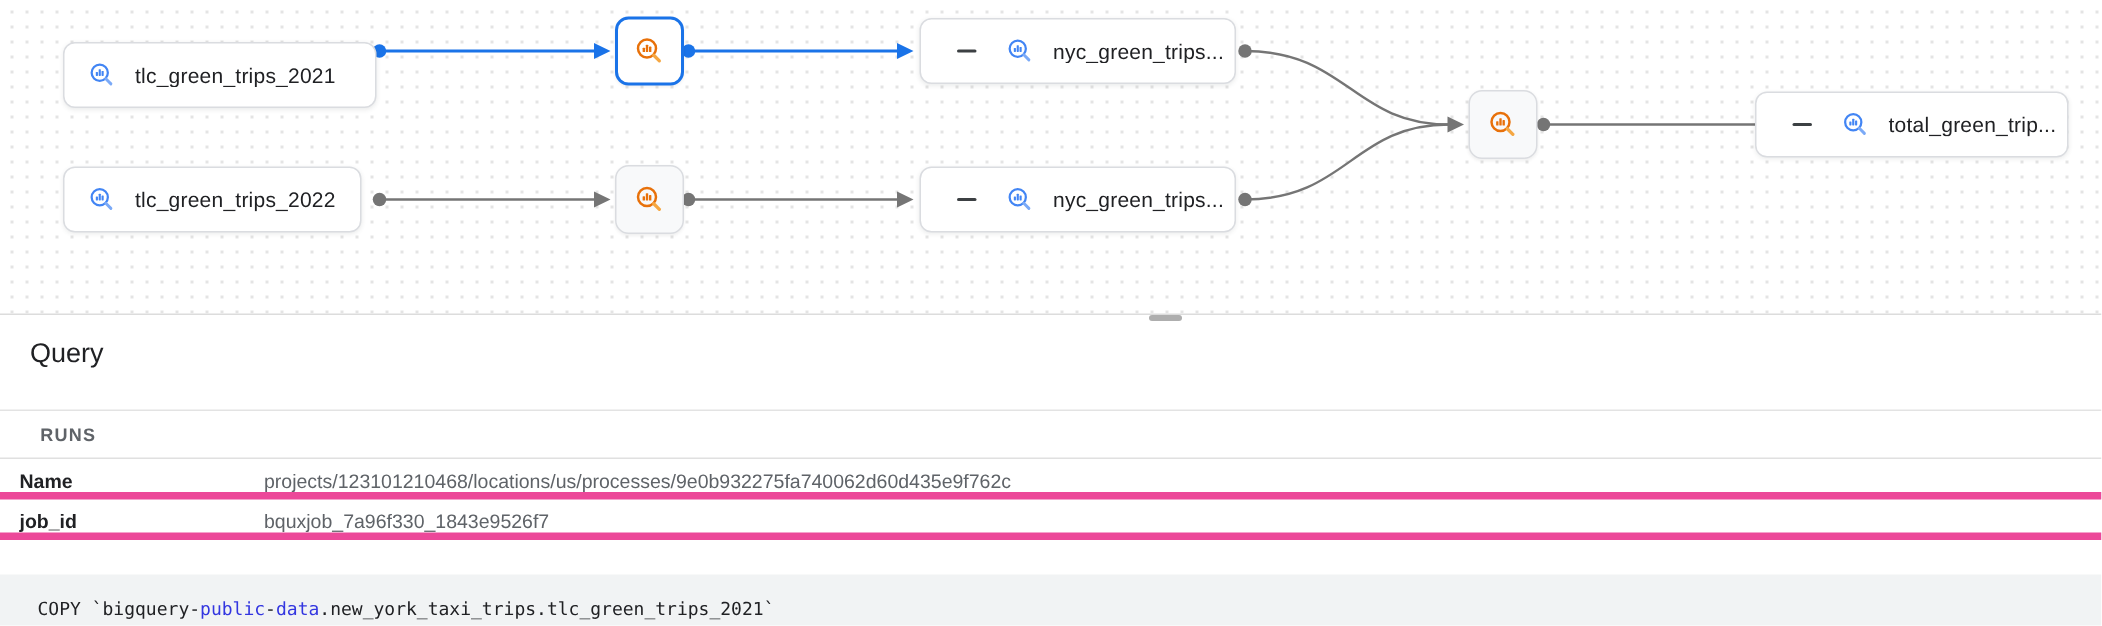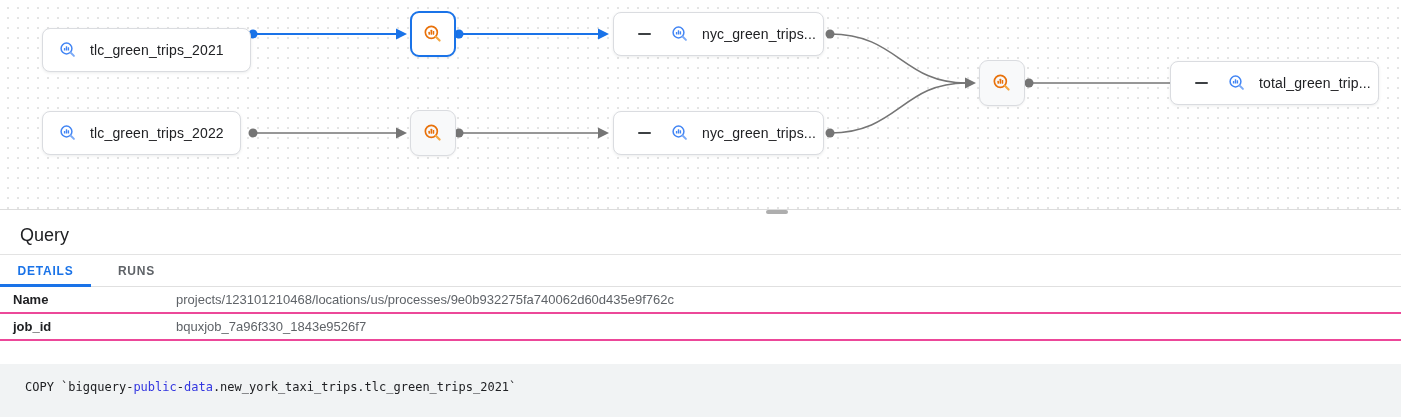--- a/index.html
+++ b/index.html
@@ -55,35 +55,35 @@
   .proc .bq{margin:0;width:20px;height:20px;}
   .proc .bq svg{width:20px;height:20px;}
 
   
   .panel{position:relative;width:1401px;background:#fff;}
   .drag-handle{
     position:absolute;top:0;left:766px;width:22px;height:4px;border-radius:3px;
     background:#aeaeae;cursor:row-resize;
   }
   .panel-title{
-    padding:15px 20px 8px 20px;font-size:18px;font-weight:400;color:var(--text-dark);
+    padding:15px 20px 27px 20px;font-size:18px;font-weight:400;color:var(--text-dark);
     border-bottom:1px solid #e3e3e3;
   }
   .tabs{display:flex;height:32px;border-bottom:1px solid #e0e0e0;}
   .tab{
     position:relative;display:flex;align-items:center;justify-content:center;
     min-width:91px;padding:0 17px;font-size:12px;font-weight:700;letter-spacing:.8px;
     color:var(--text-gray);cursor:pointer;text-transform:uppercase;
   }
   .tab.active{color:var(--accent-blue);}
   .tab.active::after{
     content:"";position:absolute;left:0;right:0;bottom:-1px;height:3px;background:var(--accent-blue);
   }
   .detail-row{
-    display:flex;align-items:center;height:27px;border-bottom:2px solid #ec4899;font-size:13px;
+    display:flex;align-items:flex-end;height:27px;border-bottom:5px solid #ec4899;font-size:13px;
   }
   .detail-label{width:147px;padding-left:13px;font-weight:700;color:var(--text-dark);flex:none;}
   .detail-value{color:var(--text-gray);white-space:nowrap;margin-left:29px;}
 
   .sql-block{
     margin-top:23px;background:#f1f3f4;height:80px;
     padding:14px 24px 0 25px;
     font-family:"DejaVu Sans Mono","Liberation Mono",monospace;
     font-size:12px;line-height:18px;color:var(--text-dark);white-space:pre;
   }
@@ -227,21 +227,20 @@
     <span class="node-label">total_green_trip...</span>
   </div>
 </div>
 
 <div class="panel">
   <div class="drag-handle"></div>
 
   <div class="panel-title">Query</div>
 
   <div class="tabs">
-    <div class="tab active">DETAILS</div>
     <div class="tab">RUNS</div>
   </div>
 
   <div class="detail-row">
     <div class="detail-label">Name</div>
     <div class="detail-value">projects/123101210468/locations/us/processes/9e0b932275fa740062d60d435e9f762c</div>
   </div>
   <div class="detail-row">
     <div class="detail-label">job_id</div>
     <div class="detail-value">bquxjob_7a96f330_1843e9526f7</div>

